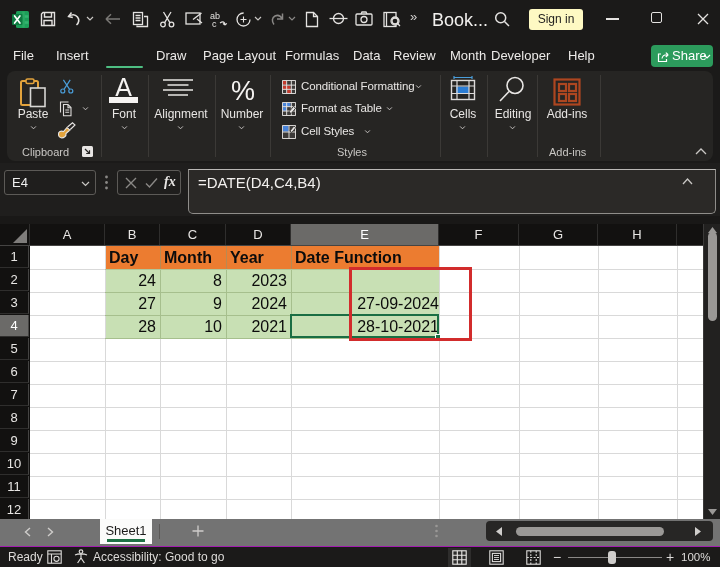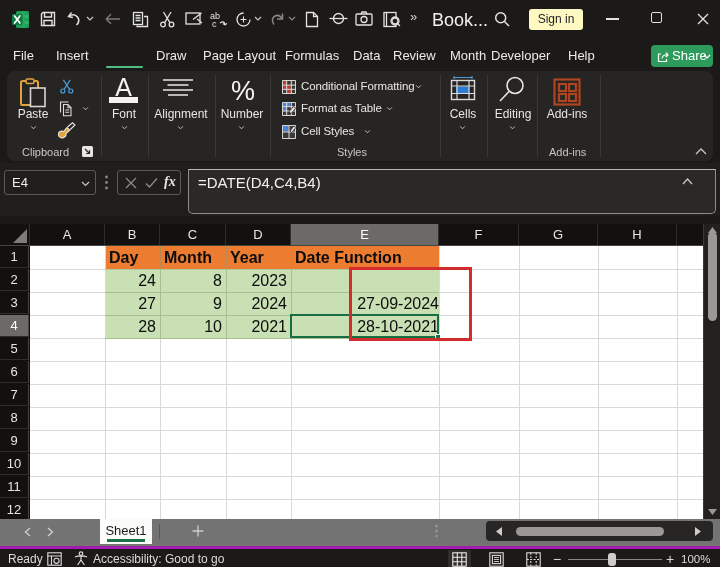--- a/index.html
+++ b/index.html
@@ -31,21 +31,21 @@
 .ch { position:absolute; top:0; height:21px; color:#e8e6e4; font-size:13px; text-align:center; line-height:21px; border-right:1px solid #2f2e2d; }
 #rowheads { position:absolute; left:0; top:22px; width:30px; height:273px; background:#121110; }
 .rh { position:absolute; left:0; width:29px; height:22px; color:#e8e6e4; font-size:13px; text-align:center; line-height:22px; border-bottom:1px solid #2f2e2d; border-right:1px solid #454443; }
 .gvline { position:absolute; top:22px; width:1px; height:273px; background:#d9d9d9; }
 .ghline { position:absolute; left:30px; width:673px; height:1px; background:#d9d9d9; }
 .cell { position:absolute; font-size:16px; color:#0c0c0c; line-height:23px; }
 #vscroll { position:absolute; left:703px; top:0; width:17px; height:295px; background:#222120; border-left:1px solid #3a3938; }
 
 #tabbar { position:absolute; left:0; top:519px; width:720px; height:27px; background:#737373; }
 
-#statusbar { position:absolute; left:0; top:546px; width:720px; height:21px; background:#1b1a19; border-top:3px solid #a21caf; color:#dddbd9; font-size:12px; }
+#statusbar { position:absolute; left:0; top:546px; width:720px; height:21px; background:#1b1a19; border-top:1px solid #a21caf; color:#dddbd9; font-size:12px; }
 </style>
 </head>
 <body>
 <div id="titlebar">
   
   <svg class="ticon" style="left:12px;" width="17" height="17" viewBox="0 0 17 17">
     <rect x="4" y="0" width="13" height="17" rx="1.5" fill="#1d9e59"></rect>
     <rect x="4.5" y="4.2" width="12" height="2.6" fill="#35b470"></rect>
     <rect x="4.5" y="10.2" width="12" height="2.6" fill="#35b470"></rect>
     <rect x="10.2" y="0.5" width="2.6" height="16" fill="#2aa963"></rect>

